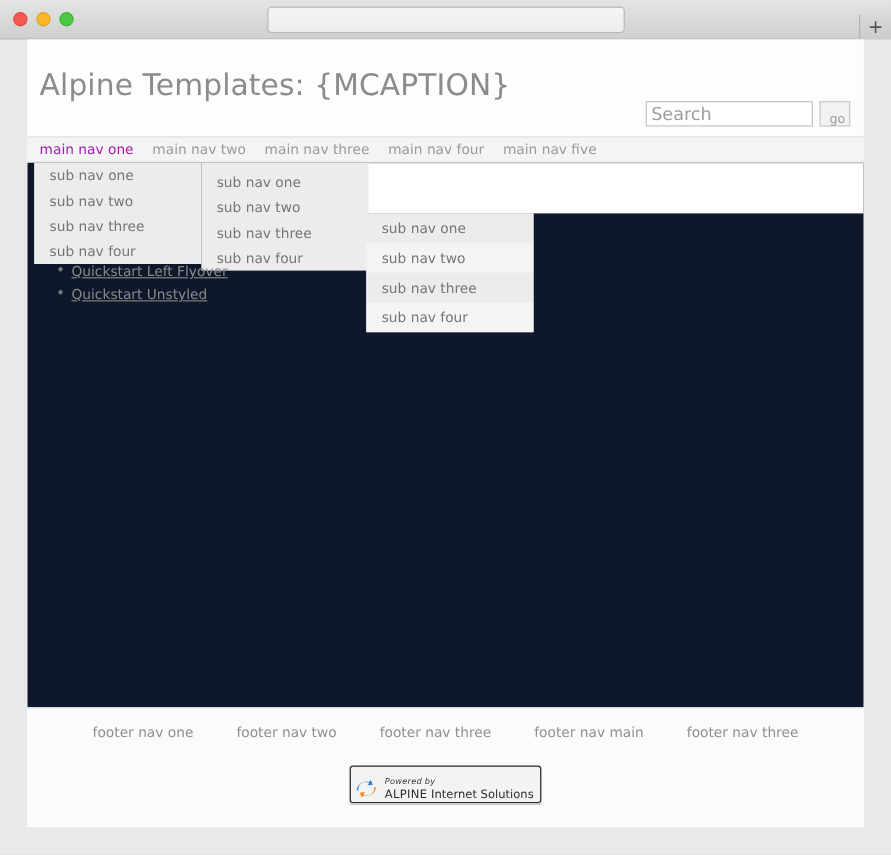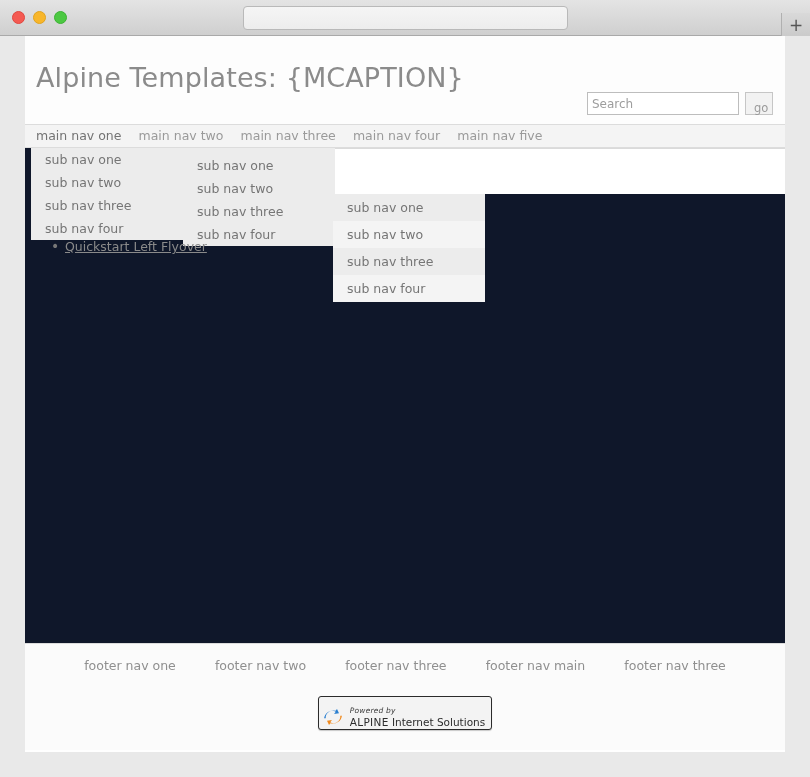--- a/index.html
+++ b/index.html
@@ -106,21 +106,21 @@
     position: absolute;
     right: 12px; top: 56px;
     display: flex;
     align-items: stretch;
   }
   .search-input {
     width: 142px;
     height: 19px;
     padding: 1px 4px;
     font-family: "DejaVu Sans", "Liberation Sans", sans-serif;
-    font-size: 12px;
+    font-size: 16px;
     color: #777;
     background: #fff;
     border: 1px solid #bdbdbd;
     box-sizing: content-box;
     outline: none;
   }
   .search-input::placeholder { color: #9d9d9d; }
   .search-go {
     margin-left: 6px;
     width: 28px;
@@ -148,21 +148,21 @@
   }
   .main-nav-item {
     display: inline-block;
     font-size: 12.5px;
     color: #9a9a9a;
     line-height: 22px;
     margin-right: 12px;
     cursor: pointer;
   }
   .main-nav-item.active {
-    color: #737373;
+    color: #a21caf;
   }
 
   
   .content {
     position: relative;
     height: 495px;
     background: #0f172a;
   }
 
   
@@ -353,20 +353,23 @@
           <div class="fly-item">sub nav one</div>
           <div class="fly-item">sub nav two</div>
           <div class="fly-item">sub nav three</div>
           <div class="fly-item">sub nav four</div>
         </div>
 
         <ul class="quick-list">
           <li>
             <span class="quick-link">Quickstart Left Flyover</span>
           </li>
+          <li>
+            <span class="quick-link">Quickstart Unstyled</span>
+          </li>
         </ul>
 
       </div>
 
       <div class="site-footer">
         <div class="footer-nav">
           <span class="footer-nav-item">footer nav one</span>
           <span class="footer-nav-item">footer nav two</span>
           <span class="footer-nav-item">footer nav three</span>
           <span class="footer-nav-item">footer nav main</span>

